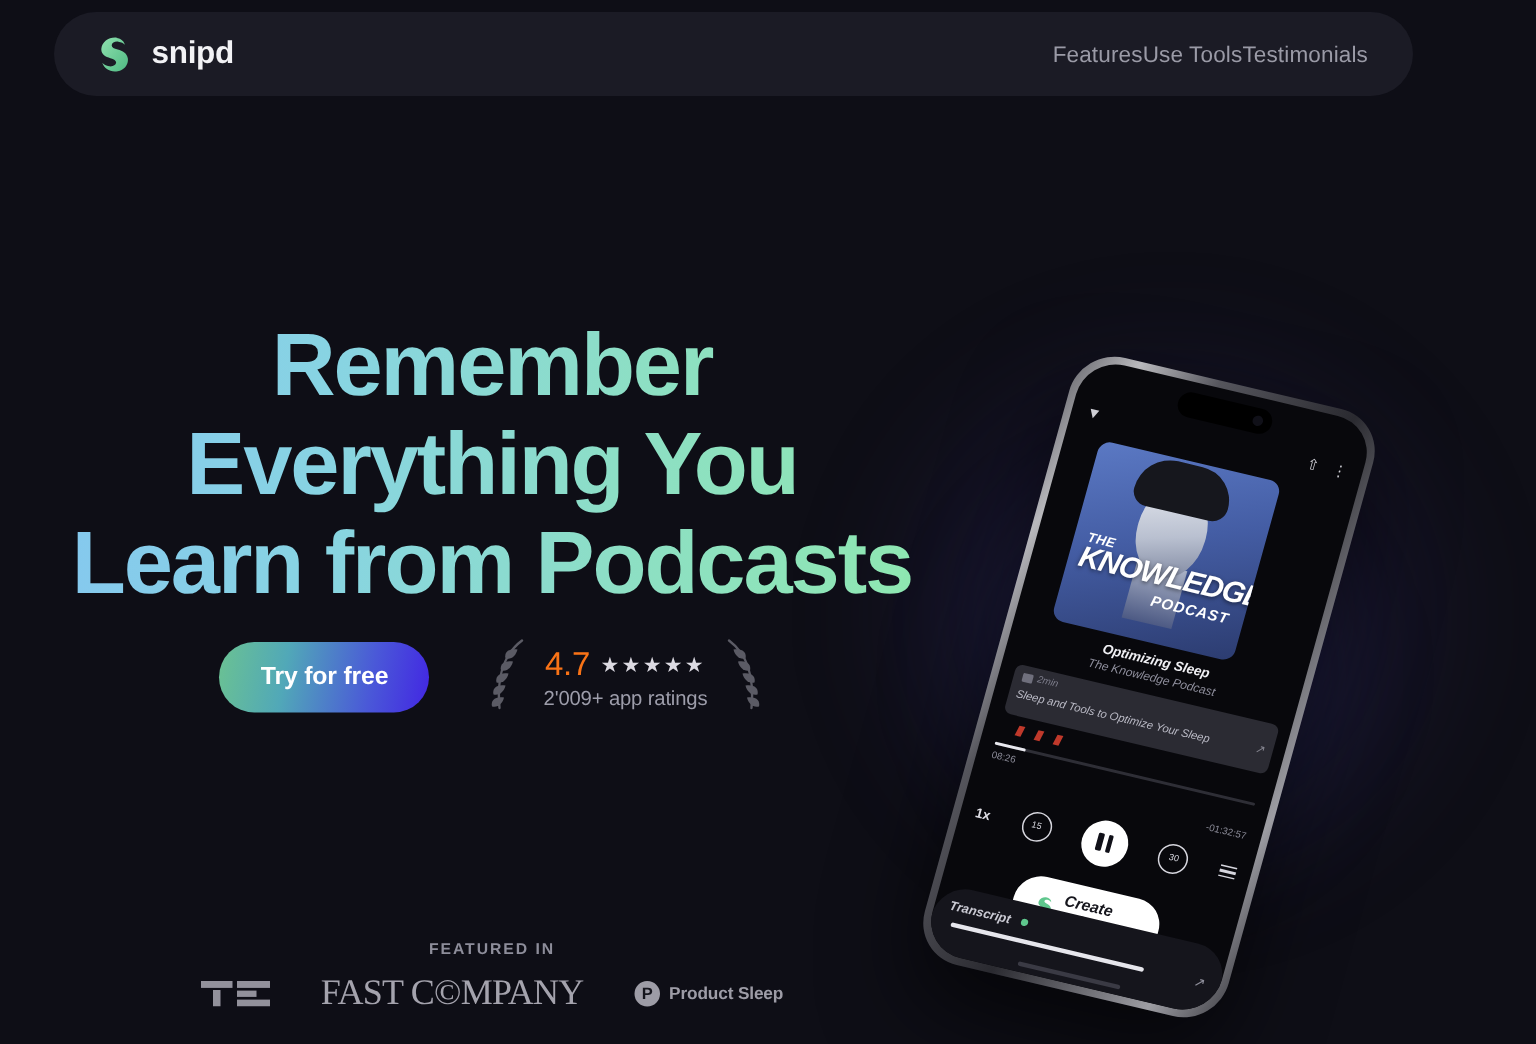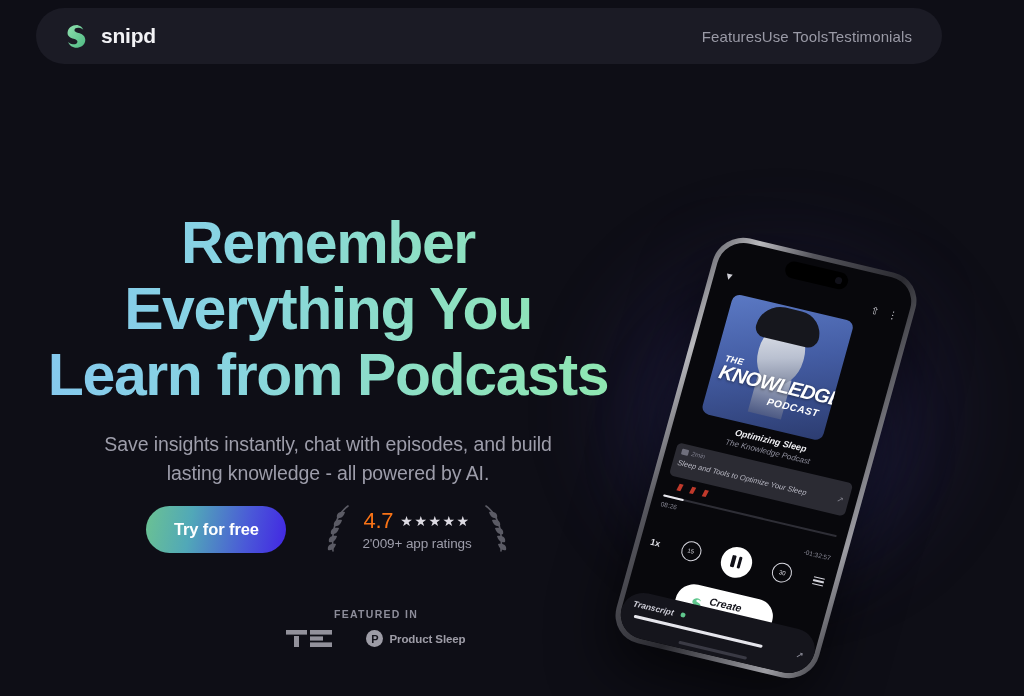--- a/index.html
+++ b/index.html
@@ -59,21 +59,21 @@
 
   .ratings{ position:relative; display:flex; align-items:center; gap:6px; }
   .laurel{ width:30px; height:54px; opacity:.55; }
   .rating-mid{ text-align:center; padding:0 2px; }
   .rating-top{ display:flex; align-items:center; justify-content:center; gap:7px; }
   .rating-score{ color:#f97316; font-size:22px; font-weight:400; letter-spacing:-0.2px; }
   .stars{ color:#dcdae2; font-size:14px; letter-spacing:1.5px; }
   .rating-sub{ margin-top:2px; color:#9d9daa; font-size:13.5px; letter-spacing:-0.1px; }
 
   
-  .featured{ position:absolute; left:0; top:608px; width:656px; text-align:center;margin-left:48px; }
+  .featured{ position:absolute; left:0; top:627px; width:656px; text-align:center; }
   .featured-label{
     color:#8d8d9a; font-size:10.5px; font-weight:700; letter-spacing:1.3px;
   }
   .featured-logos{ margin-top:10px; display:flex; align-items:center; justify-content:center; gap:34px; }
   .logo-tc{ width:46px; height:17px; opacity:.72; }
   .logo-fc{ color:#c6c4cf; font-size:24px; font-family:"Liberation Serif", serif; letter-spacing:-0.5px; opacity:.82; }
   .logo-ph{ display:flex; align-items:center; gap:6px; opacity:.78; }
   .ph-badge{
     width:17px; height:17px; border-radius:50%; background:#c6c4cf; color:#17171f;
     font-size:11px; font-weight:700; display:flex; align-items:center; justify-content:center;
@@ -201,22 +201,20 @@
       <span class="nav-link">Use Tools</span>
       <span class="nav-link">Testimonials</span>
     </div>
   </div>
 </div>
 
 <div class="hero-left">
   <h1 class="headline">Remember
 Everything You
 Learn from Podcasts</h1>
-  <p class="subhead">Save insights instantly, chat with episodes, and build
-lasting knowledge - all powered by AI.</p>
 
   <div class="cta-row">
     <button class="cta-btn">Try for free</button>
 
     <div class="ratings">
       <svg class="laurel" viewBox="0 0 30 54">
         <g fill="none" stroke="#9b9ba6" stroke-width="1.6" stroke-linecap="round">
           <path d="M24 3 C12 12 7 26 9 48"></path>
           <path d="M21 9 C15 8 12 11 13 15 C17 16 20 13 21 9Z" fill="#9b9ba6" stroke="none"></path>
           <path d="M18 17 C12 16 9 19 10 23 C14 24 17 21 18 17Z" fill="#9b9ba6" stroke="none"></path>
@@ -251,20 +249,21 @@
 <div class="featured">
   <div class="featured-label">FEATURED IN</div>
   <div class="featured-logos">
     <svg class="logo-tc" viewBox="0 0 46 17">
       <rect x="0" y="0" width="21" height="4.6" fill="#c6c4cf"></rect>
       <rect x="8" y="6" width="5" height="11" fill="#c6c4cf"></rect>
       <rect x="24" y="0" width="22" height="4.6" fill="#c6c4cf"></rect>
       <rect x="24" y="6.4" width="13" height="4.2" fill="#c6c4cf"></rect>
       <rect x="24" y="12.4" width="22" height="4.6" fill="#c6c4cf"></rect>
     </svg>
+    <span class="logo-fc">FAST C©MPANY</span>
     <span class="logo-ph">
       <span class="ph-badge">P</span>
       <span class="ph-text">Product Sleep</span>
     </span>
   </div>
 </div>
 
 <div class="phone-stage">
   <div class="phone">
     <div class="phone-frame"></div>

